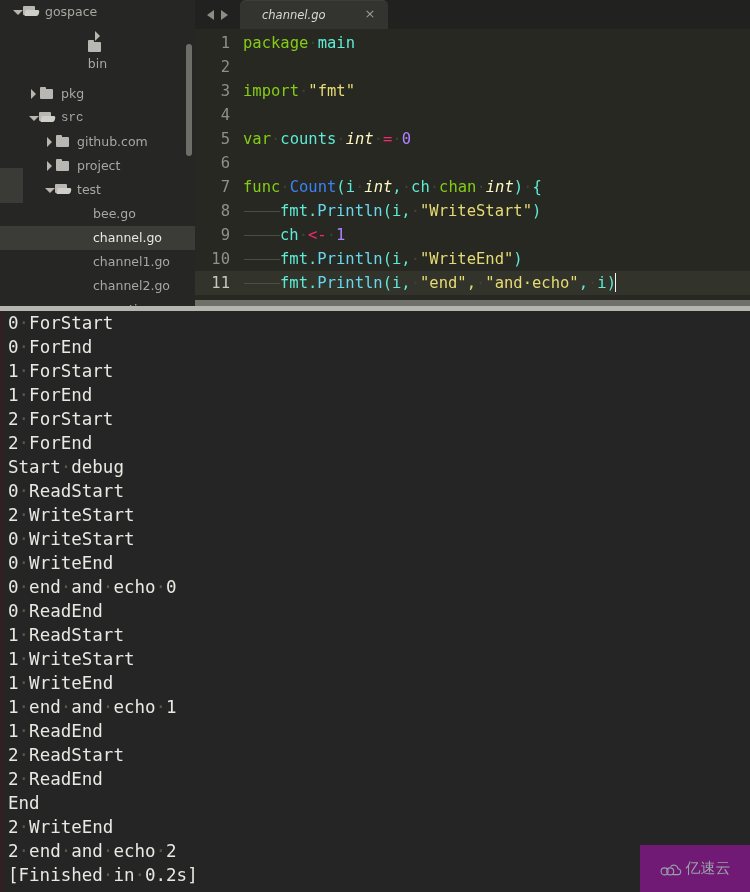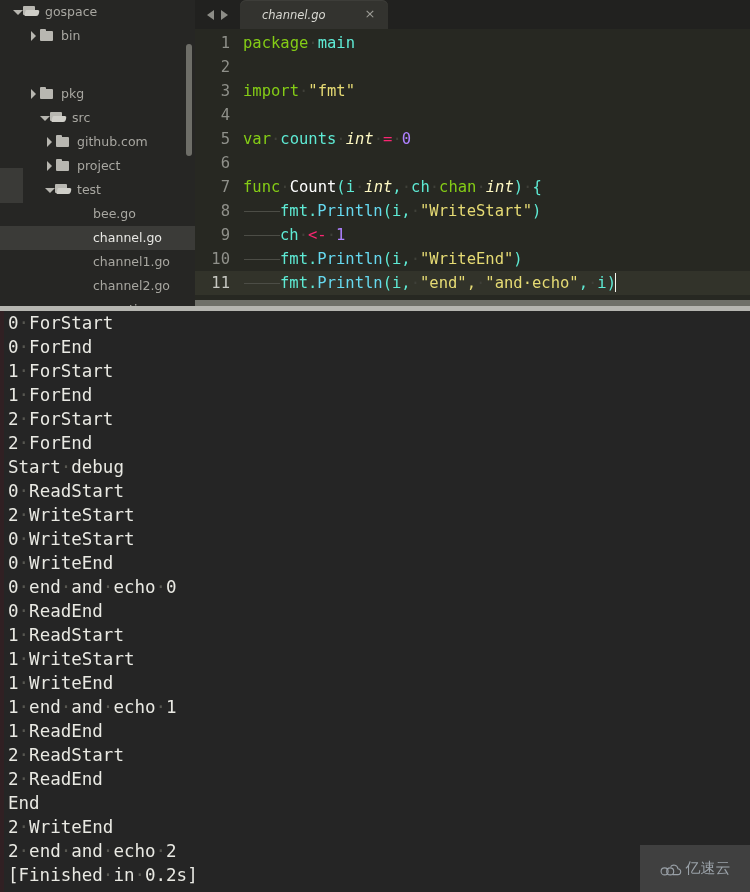--- a/index.html
+++ b/index.html
@@ -136,21 +136,21 @@
   .indent{
     display:inline-block;width:37px;height:24px;vertical-align:top;
     position:relative;
   }
   .indent::before{
     content:"";position:absolute;left:1px;top:12px;width:36px;height:1px;
     background:#4c4d46;
   }
   
   .kw{color:#84cc16;}
-  .fn{color:#ffffff;}
+  .fn{color:#3b82f6;}
   .str{color:#e6db74;}
   .num{color:#ae81ff;}
   .typ{color:#fef9c3;font-style:italic;}
   .mth{color:#66d9ef;}
   .pln{color:#5eead4;}
   .op{color:#f92672;}
   .dot{color:#3f4039;}
   .caret{
     display:inline-block;width:1px;height:19px;background:#f8f8f0;
     vertical-align:-4px;margin-left:-1px;
@@ -177,52 +177,52 @@
     font-family:"DejaVu Sans Mono","Liberation Mono",monospace;
     font-size:17.5px;
     color:#e9e9e3;
   }
   .oline{height:24px;line-height:24px;white-space:pre;}
   .odot{color:#575751;}
 
   
   .watermark{
     position:absolute;right:0;bottom:0;width:110px;height:47px;
-    background:#404040;
+    background:#701a75;
     display:flex;align-items:center;justify-content:center;gap:4px;
   }
   .wm-icon{width:22px;height:14px;position:relative;flex:0 0 22px;}
   .wm-text{color:#9aa1a8;font-size:15px;letter-spacing:0px;
     font-family:"DejaVu Sans","Liberation Sans",sans-serif;}
 </style>
 </head>
 <body>
 
 <div id="root">
 
   <div class="top-area">
 
     <div class="sidebar">
       <div class="tree" id="tree">
           <div class="tree-row" style="padding-left: 12px;">
             <span class="arrow down"></span>
             <span class="fico open"></span>
             <span class="tree-label">gospace</span>
           </div>
-          <div class="tree-row" style="padding-left: 28px;">
+          <div class="tree-row" style=" flex-direction: column;">
             <span class="arrow right"></span>
             <span class="fico closed"></span>
             <span class="tree-label">bin</span>
           </div>
           <div class="tree-row" style="padding-left: 28px; margin-top: 34px;">
             <span class="arrow right"></span>
             <span class="fico closed"></span>
             <span class="tree-label">pkg</span>
           </div>
-          <div class="tree-row" style="padding-left: 39px;">
+          <div class="tree-row" style="padding-left: 28px; font-family: Liberation Mono, monospace;">
             <span class="arrow down"></span>
             <span class="fico open"></span>
             <span class="tree-label">src</span>
           </div>
           <div class="tree-row" style="padding-left: 44px;">
             <span class="arrow right"></span>
             <span class="fico closed"></span>
             <span class="tree-label">github.com</span>
           </div>
           <div class="tree-row" style="padding-left: 44px;">

